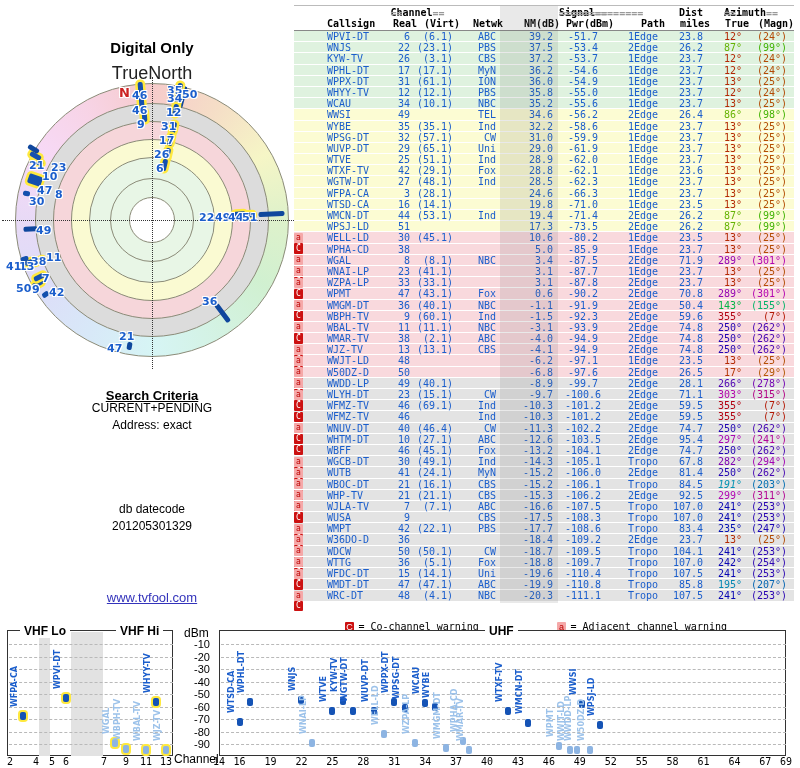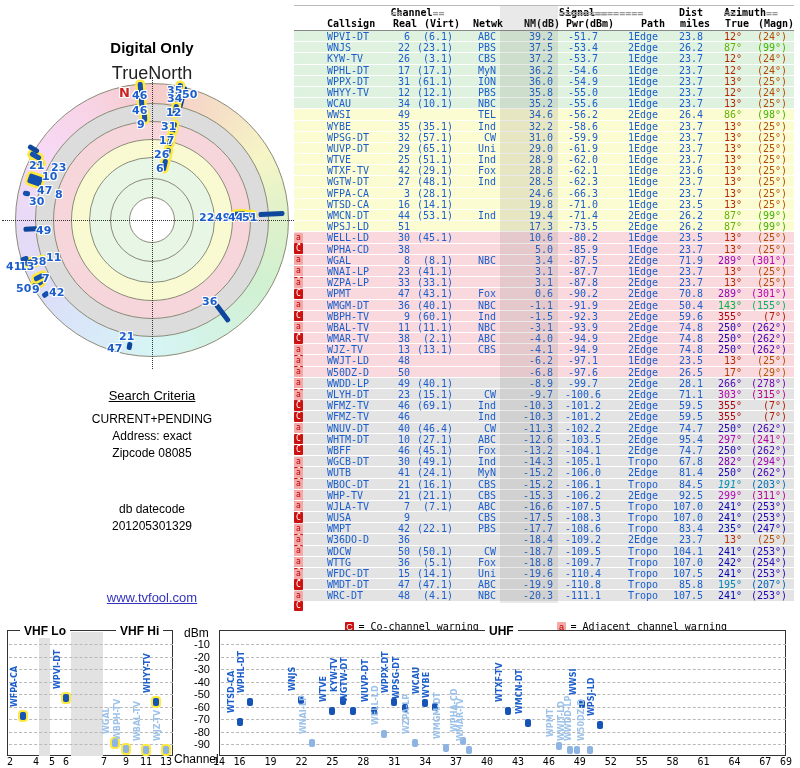--- a/index.html
+++ b/index.html
@@ -12,21 +12,21 @@
   .ring{position:absolute;border-radius:50%;border:1px solid #8b8b78;box-sizing:border-box;}
   #crossv{left:152px;top:77px;height:292px;border-left:1px dotted #333;}
   #crossh{top:220px;left:2px;width:302px;border-top:1px dotted #333;}
   .tick{position:absolute;background:#1450ae;border-radius:2px;}
   .tick.halo{box-shadow:0 0 0 2.5px #ffe93e;}
   .rlabel{position:absolute;font-family:"DejaVu Sans",sans-serif;font-size:11px;font-weight:bold;color:#1b5ecc;
           text-shadow:1px 1px 0 #fff,-1px -1px 0 #fff,1px -1px 0 #fff,-1px 1px 0 #fff;white-space:nowrap;}
   .rlabel.n{color:#cc2222;font-size:13px;}
   
   #criteria{left:0;top:390px;width:304px;text-align:center;font-size:12px;line-height:12px;}
-  #criteria .hd{font-weight:normal;text-decoration:underline;font-size:13px;margin-bottom:11px;}
+  #criteria .hd{font-weight:bold;text-decoration:underline;font-size:13px;margin-bottom:0;}
   #criteria .ln{margin:0 0 5px 0;}
   #dbblock{left:0;top:503px;width:304px;text-align:center;font-size:12px;line-height:12px;}
   #dbblock div{margin-bottom:5px;}
   #sitelink{left:0;top:590px;width:304px;text-align:center;font-size:13px;}
   #sitelink a{color:#3333bb;text-decoration:underline;cursor:pointer;}
   
   #tbl{left:294px;top:5px;width:500px;font-family:"DejaVu Sans Mono",monospace;font-size:10px;border-top:1px solid #bbb;}
   #tblhead1{position:relative;height:11px;font-weight:bold;}
   #tblhead1 span{position:absolute;top:1px;}
   #tblhead1 .eq{color:#999;font-weight:bold;}
@@ -152,21 +152,20 @@
       <div class="rlabel" style="left: 119px; top: 330px;">21</div>
       <div class="rlabel" style="left: 107px; top: 342px;">47</div>
     </div>
 </div>
 
 <div class="abs" id="criteria">
   <div class="hd">Search Criteria</div>
   <div id="criteria-lines">
       <div class="ln">CURRENT+PENDING</div>
       <div class="ln">Address: exact</div>
-      <div class="ln">Zipcode 08085</div>
     </div>
 </div>
 <div class="abs" id="dbblock">
   <div>db datecode</div>
   <div>201205301329</div>
 </div>
 <div class="abs" id="sitelink">
   <a>www.tvfool.com</a>
 </div>
 

